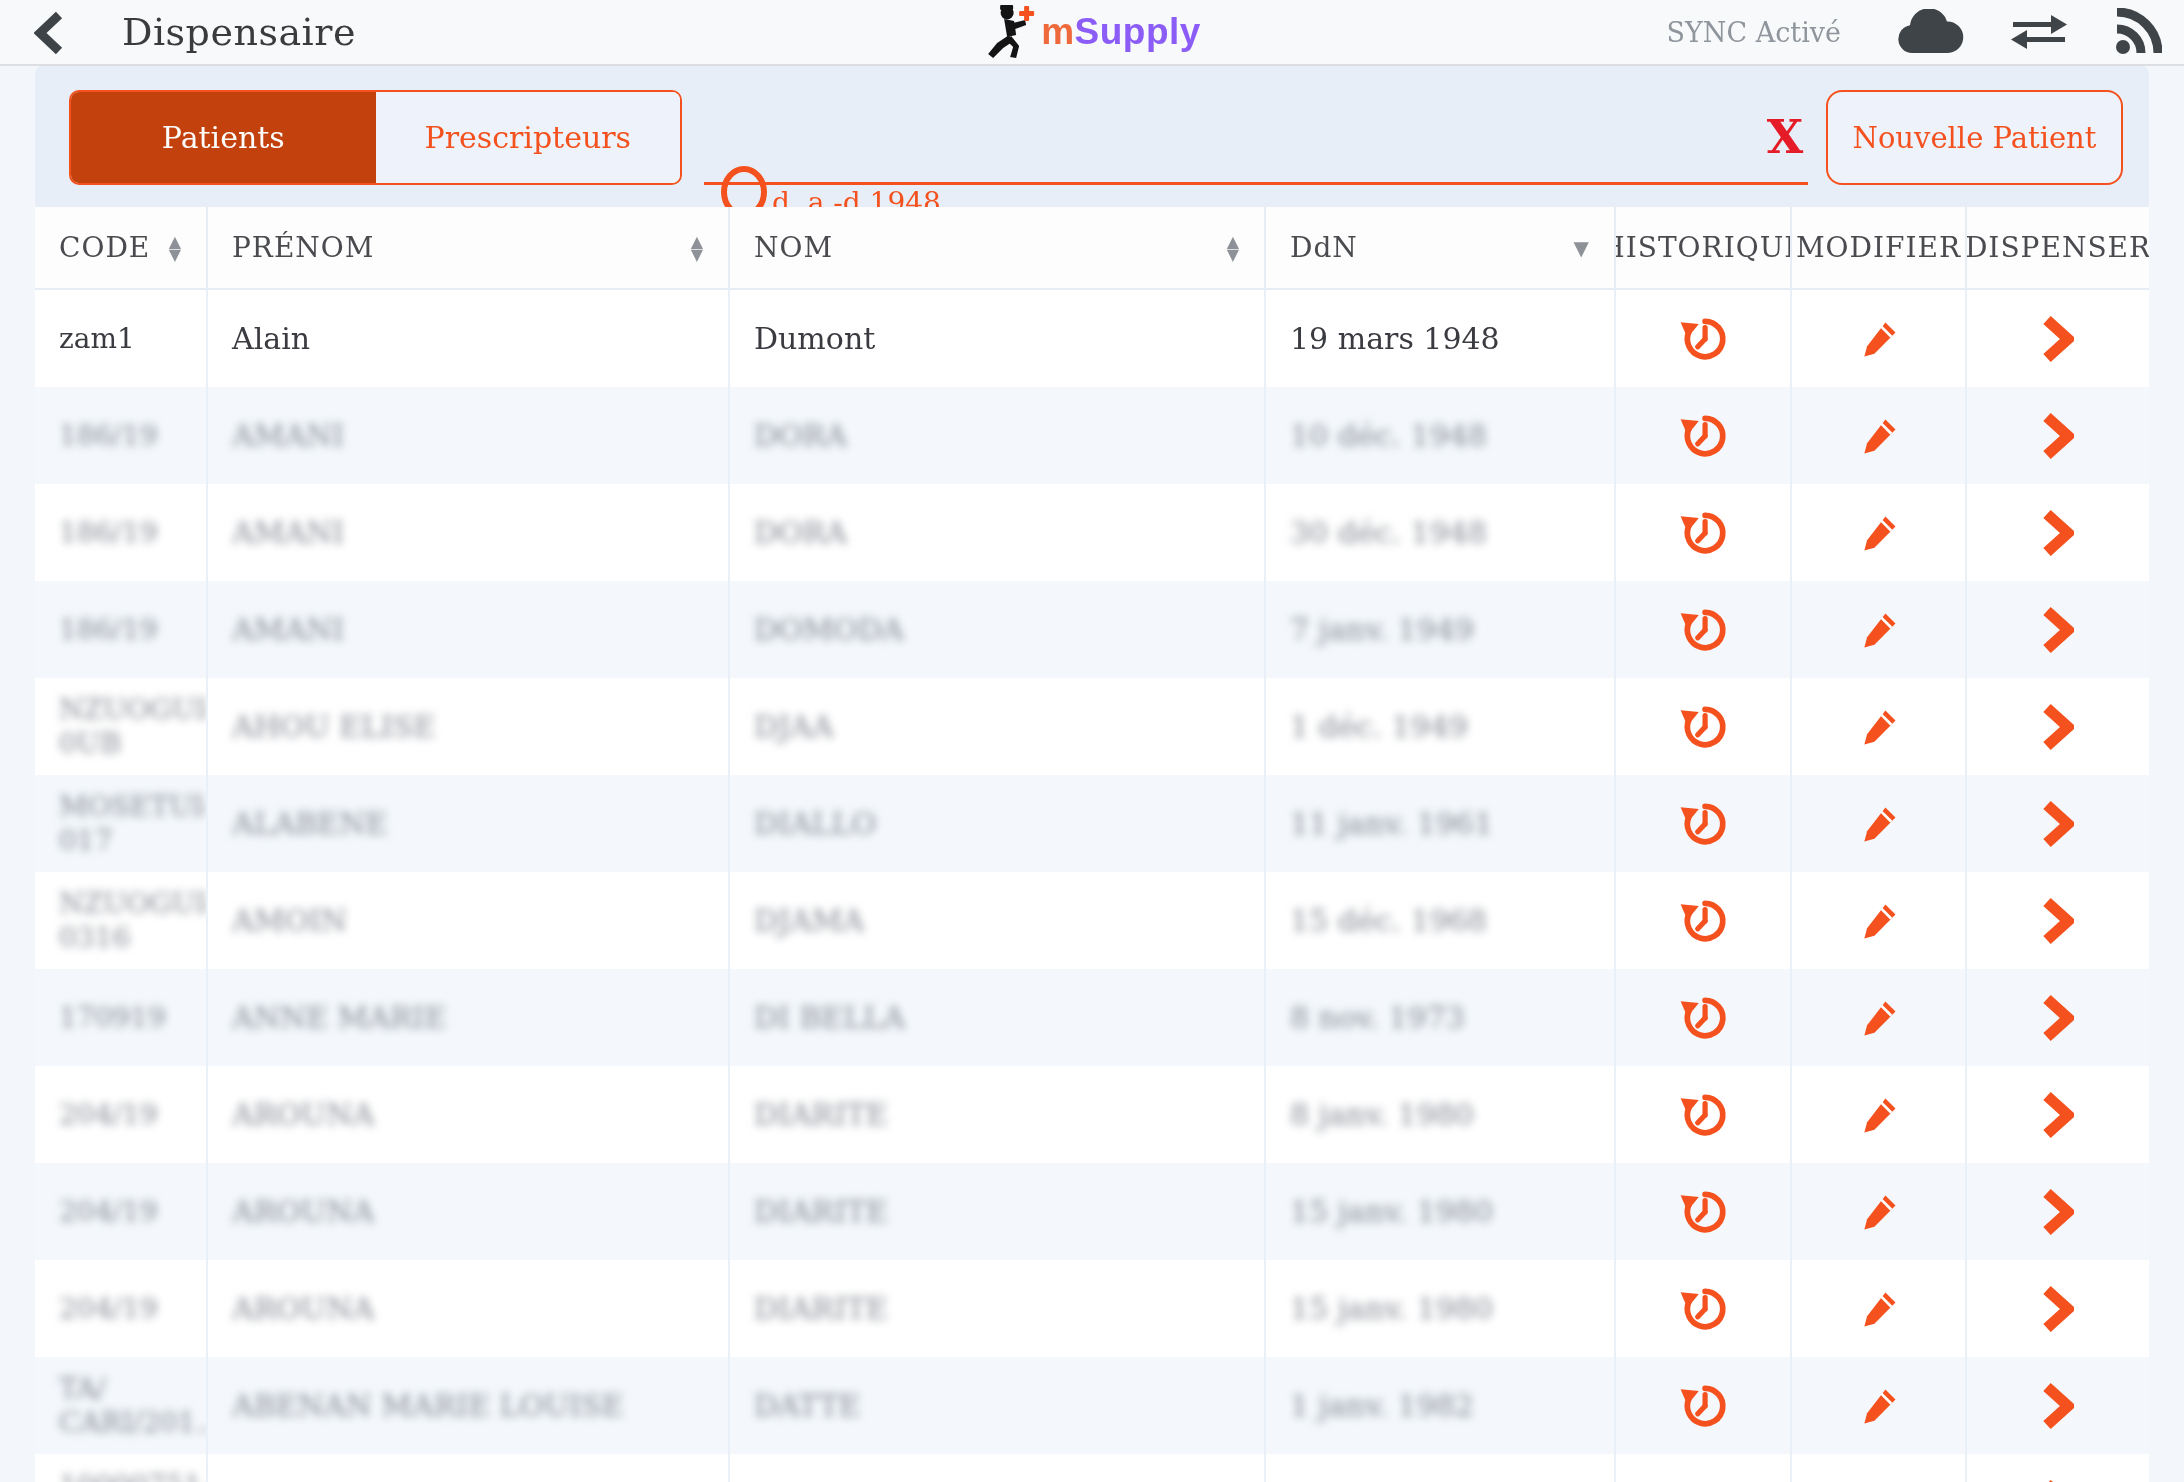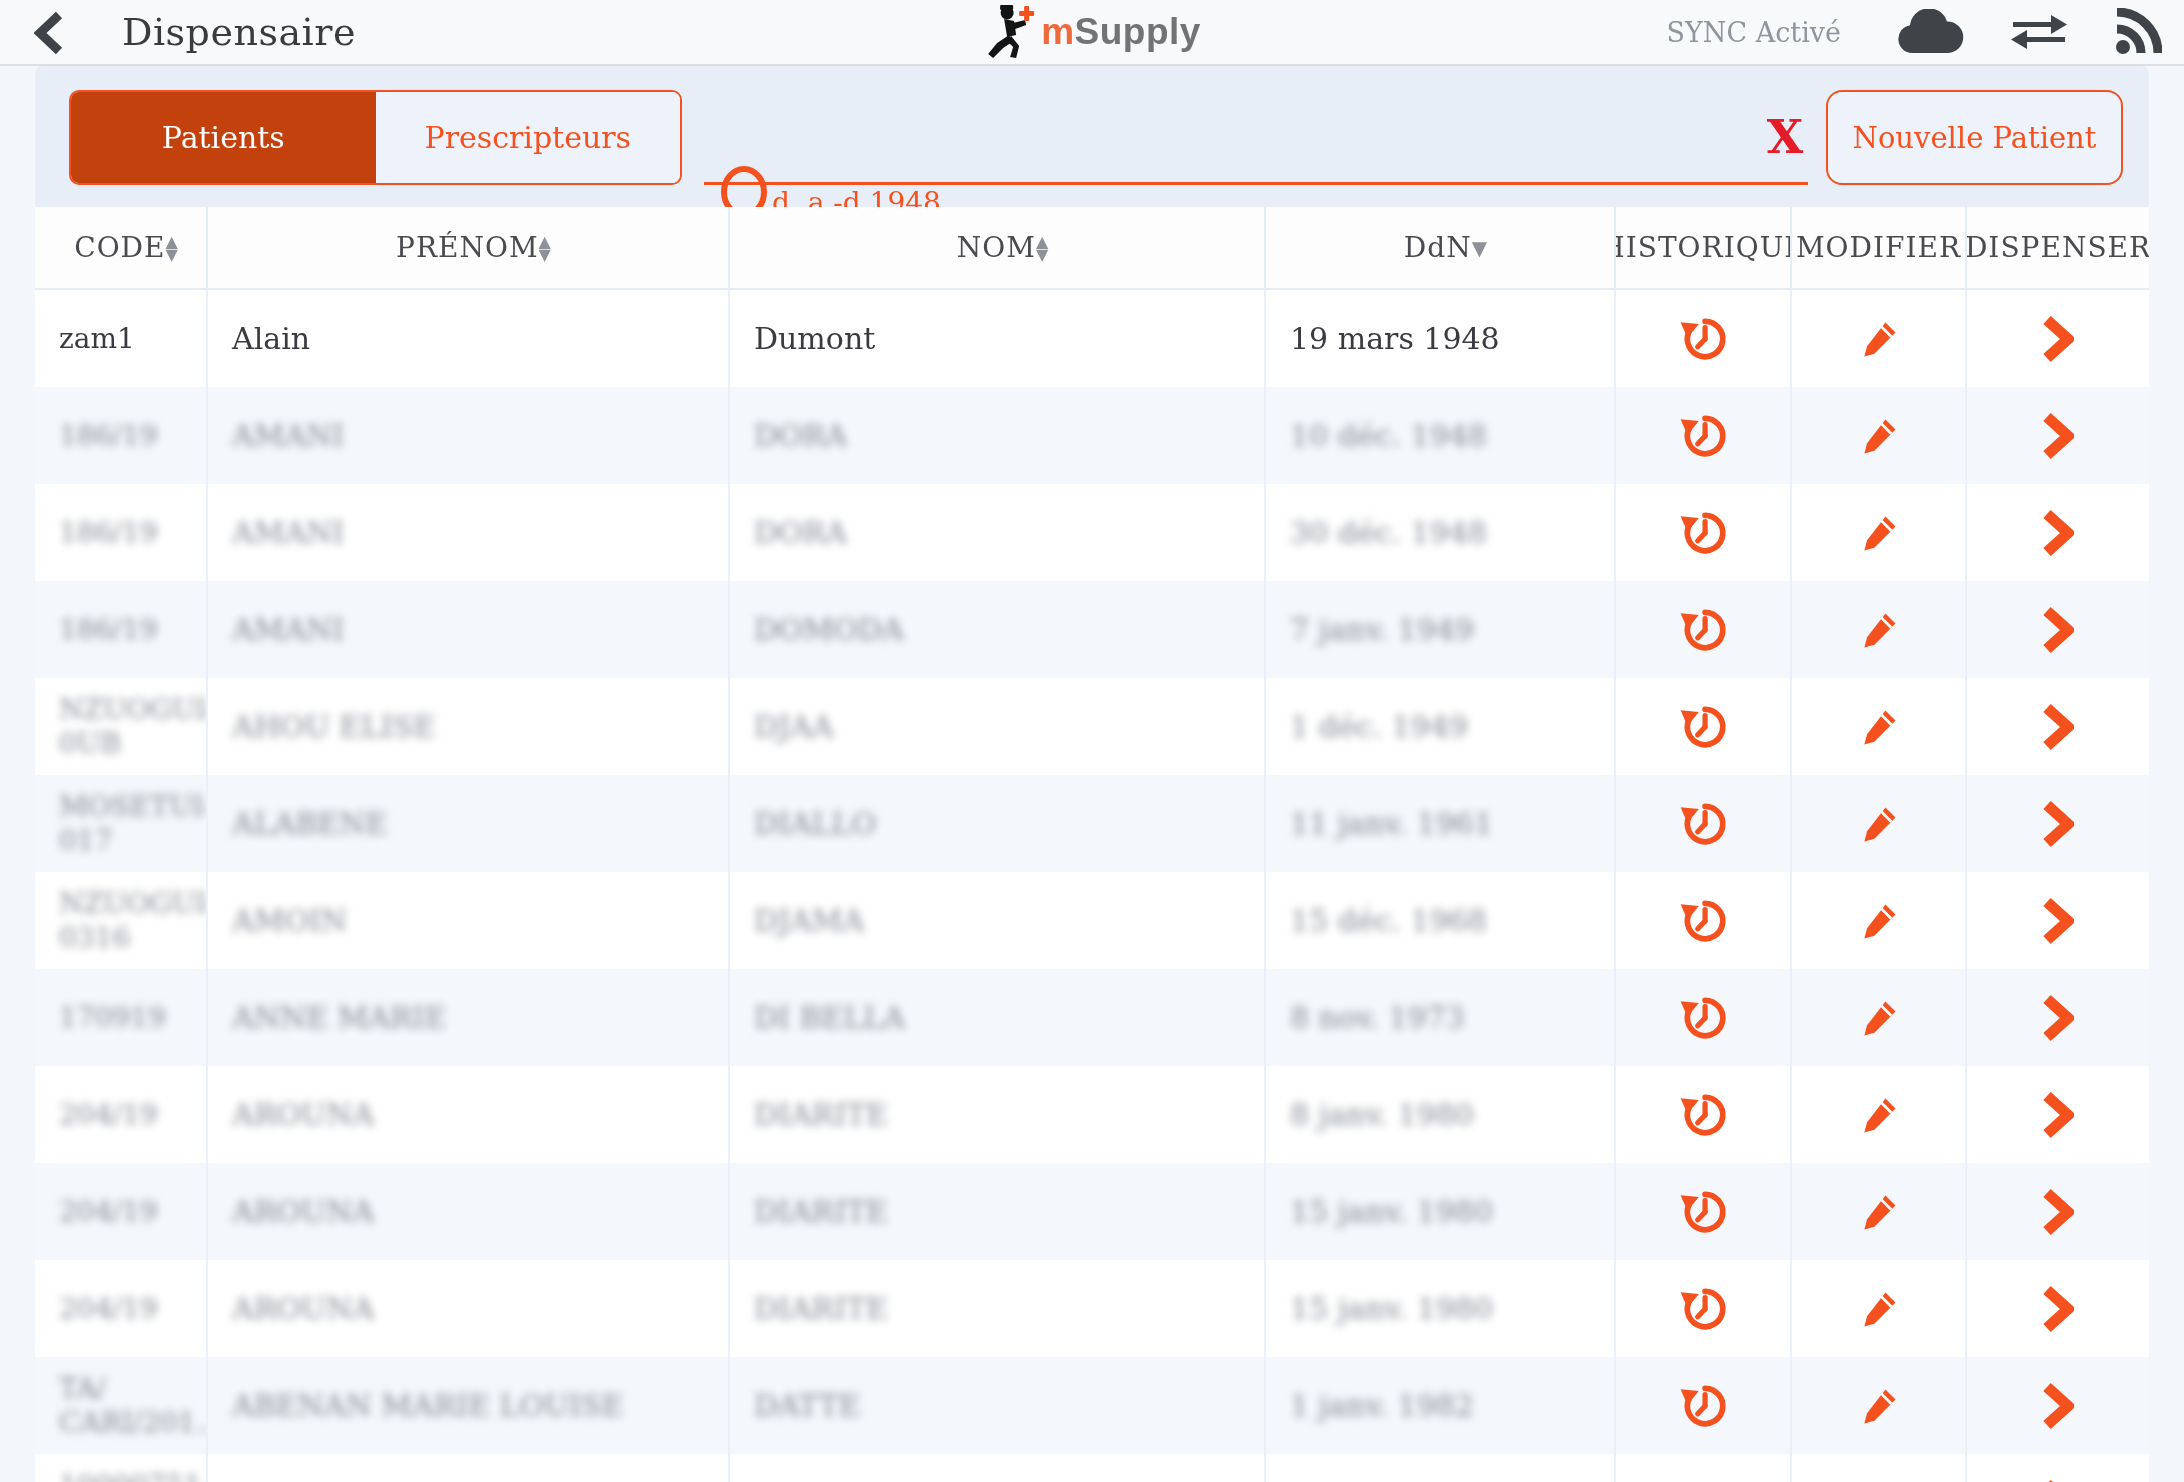--- a/index.html
+++ b/index.html
@@ -20,21 +20,21 @@
   .page-title {
     position:absolute; left:122px; top:0; height:64px; line-height:64px;
     font-size:38px; color:#3b3b3c; letter-spacing:0.5px;
   }
   .logo {
     position:absolute; left:50%; top:0; height:64px; transform:translateX(-50%);
     display:flex; align-items:center; gap:6px;
   }
   .logo-text { font-family:"Liberation Sans","DejaVu Sans",sans-serif; font-size:37px; font-weight:600; letter-spacing:0.5px; }
   .logo-m { color:#ee6a3d; }
-  .logo-supply { color:#737373; }
+  .logo-supply { color:#8b5cf6; }
   .topbar-right {
     position:absolute; right:22px; top:0; height:64px;
     display:flex; align-items:center; gap:45px;
   }
   .sync-text { font-size:27px; color:#8f959c; margin-right:10px; }
   
   .content {
     position:absolute; left:35px; top:66px; width:2114px; height:1416px;
     background:#e8eef7; border-radius:8px 8px 0 0; overflow:hidden;
   }
@@ -72,21 +72,21 @@
   }
   
   .table { position:absolute; left:0; top:141px; width:2114px; height:1275px; background:#ffffff; }
   .grid-row { display:grid; grid-template-columns:173px 522px 536px 350px 176px 175px 182px; }
   .thead { height:83px; background:#fdfdfe; border-bottom:2px solid #e6edf5; }
   .th {
     display:flex; align-items:center; font-size:28px; color:#4a4b4f;
     letter-spacing:1px; border-right:2px solid #e6edf5; overflow:hidden;
   }
   .th:last-child { border-right:none; }
-  .th.sortable { justify-content:center; padding:0 12px 0 24px; cursor:pointer; }
+  .th.sortable { justify-content:space-between; padding:0 24px 0 24px; cursor:pointer; }
   .th.center { justify-content:center; padding:0 6px; }
   .sort-both { display:flex; flex-direction:column; align-items:center; color:#8e9298; font-size:16px; line-height:13px; font-family:"DejaVu Sans",sans-serif; }
   .sort-desc { color:#8e9298; font-size:20px; font-family:"DejaVu Sans",sans-serif; }
   .tr { height:97px; background:#ffffff; }
   .tr.tinted { background:#f4f8fc; }
   .td {
     display:flex; align-items:center; font-size:30px; color:#3a3b40;
     border-right:2px solid #eaf0f7; overflow:hidden;
   }
   .td:last-child { border-right:none; }

